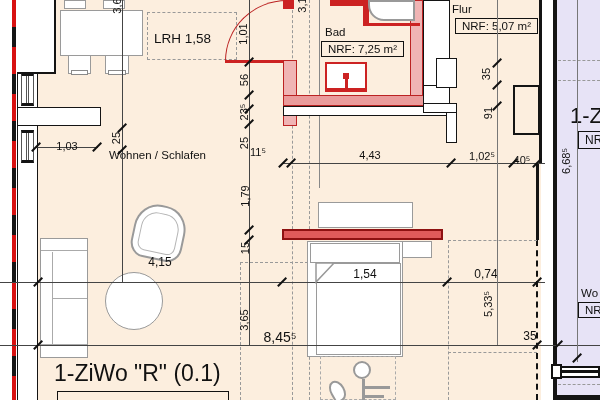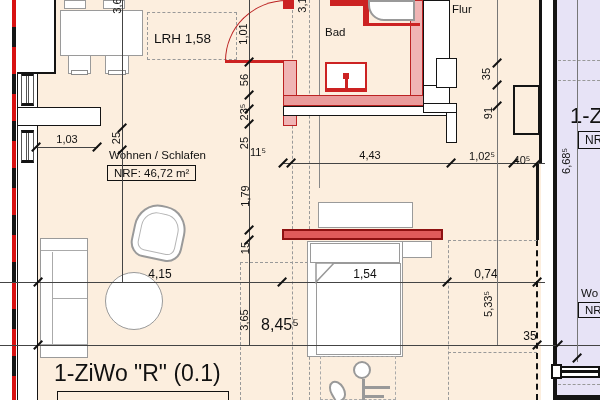--- a/index.html
+++ b/index.html
@@ -60,31 +60,32 @@
   <div class="wall" style="left:423px;top:85px;width:27px;height:27px;"></div>
 
   <div class="abs" style="left:363px;top:0;width:6px;height:24px;background:#c22;"></div>
   <div class="abs" style="left:368px;top:0;width:47px;height:21px;background:#fff;border:2px solid #999;border-bottom-left-radius:16px;"></div>
   <div class="abs" style="left:363px;top:23px;width:57px;height:3px;background:#c22;"></div>
   <div class="abs" style="left:325px;top:62px;width:42px;height:30px;background:#fff;border:2px solid #c22;border-bottom-width:4px;"></div>
   <div class="abs" style="left:343px;top:73px;width:6px;height:6px;background:#c22;"></div>
   <div class="abs" style="left:345px;top:79px;width:2.5px;height:10px;background:#c22;"></div>
 
   <div class="roomlbl" style="left:325px;top:26px;">Bad</div>
+  <div class="nrfbox" style="left:321px;top:41px;">NRF: 7,25 m²</div>
 
   <div class="wall" style="left:436px;top:58px;width:21px;height:30px;"></div>
   <div class="wall" style="left:423px;top:103px;width:34px;height:10px;"></div>
   <div class="wall" style="left:446px;top:112px;width:11px;height:31px;"></div>
   <div class="abs" style="left:513px;top:85px;width:27px;height:50px;background:#fceede;border:2.5px solid #141414;"></div>
   <div class="abs" style="left:539px;top:0;width:3px;height:163px;background:#141414;"></div>
 
   <div class="roomlbl" style="left:452px;top:3px;">Flur</div>
+  <div class="nrfbox" style="left:455px;top:18px;">NRF: 5,07 m²</div>
 
   <div class="roomlbl" style="left:109px;top:149px;">Wohnen / Schlafen</div>
-  <div class="nrfbox" style="left:107px;top:165px;">NRF: 46,72 m²</div>
 
   <div class="abs" style="left:536px;top:163px;width:2.5px;height:77px;background:#141414;"></div>
   <div class="bdash-v" style="left:536px;top:240px;height:160px;"></div>
 
   <div class="abs" style="left:282px;top:229px;width:161px;height:11px;background:#e05a5a;border:2px solid #8e1111;"></div>
 
   <div class="dash-v" style="left:240px;top:262px;height:138px;"></div>
   <div class="dash-h" style="left:240px;top:262px;width:68px;"></div>
   <div class="dash-v" style="left:448px;top:240px;height:160px;"></div>
   <div class="dash-h" style="left:448px;top:240px;width:89px;"></div>
@@ -135,47 +136,47 @@
   <div class="nrfbox" style="left:578px;top:302px;width:40px;">NR</div>
   <div class="abs" style="left:556px;top:366px;width:44px;height:12px;background:#fff;border:2.5px solid #111;"></div>
   <div class="abs" style="left:560px;top:370px;width:40px;height:3px;background:#111;"></div>
   <div class="abs" style="left:551px;top:364px;width:11px;height:15px;background:#fff;border:2px solid #111;"></div>
   <div class="dash-h" style="left:558px;top:384px;width:42px;"></div>
   <div class="abs" style="left:557px;top:395px;width:43px;height:5px;background:#141414;"></div>
 
   <div class="line-h" style="left:36px;top:147px;width:62px;"></div>
   <div class="tick" style="left:36px;top:147px;"></div>
   <div class="tick" style="left:97px;top:147px;"></div>
-  <div class="dim hdim" style="left:67px;top:139px;">1,03</div>
+  <div class="dim hdim" style="left:67px;top:146px;">1,03</div>
 
   <div class="line-h" style="left:283px;top:163px;width:262px;"></div>
   <div class="tick" style="left:283px;top:163px;"></div>
   <div class="tick" style="left:291px;top:163px;"></div>
   <div class="tick" style="left:451px;top:163px;"></div>
   <div class="tick" style="left:513px;top:163px;"></div>
   <div class="tick" style="left:537px;top:163px;"></div>
   <div class="dim hdim" style="left:258px;top:152px;">11⁵</div>
   <div class="dim hdim" style="left:370px;top:155px;">4,43</div>
   <div class="dim hdim" style="left:482px;top:156px;">1,02⁵</div>
   <div class="dim hdim" style="left:522px;top:160px;">40⁵</div>
 
   <div class="line-h" style="left:0;top:282px;width:545px;"></div>
   <div class="tick" style="left:38px;top:282px;"></div>
   <div class="tick" style="left:282px;top:282px;"></div>
   <div class="tick" style="left:447px;top:282px;"></div>
   <div class="tick" style="left:537px;top:282px;"></div>
-  <div class="dim hdim" style="left:160px;top:274px;font-size:12px;">4,15</div>
+  <div class="dim hdim" style="left:160px;top:262px;font-size:12px;">4,15</div>
   <div class="dim hdim" style="left:365px;top:274px;font-size:12px;">1,54</div>
   <div class="dim hdim" style="left:486px;top:274px;font-size:12px;">0,74</div>
 
   <div class="line-h" style="left:0;top:345px;width:600px;"></div>
   <div class="tick" style="left:38px;top:345px;"></div>
   <div class="tick" style="left:537px;top:345px;"></div>
   <div class="tick" style="left:558px;top:345px;"></div>
-  <div class="dim hdim" style="left:280px;top:325px;font-size:16px;">8,45⁵</div>
+  <div class="dim hdim" style="left:280px;top:337px;font-size:14px;">8,45⁵</div>
   <div class="dim hdim" style="left:530px;top:336px;font-size:12px;">35</div>
 
   <div class="line-v" style="left:122px;top:0;height:283px;"></div>
   <div class="tick" style="left:122px;top:128px;"></div>
   <div class="tick" style="left:122px;top:150px;"></div>
   <div class="dim vdim" style="left:117px;top:6px;">3,6</div>
   <div class="dim vdim" style="left:116px;top:138px;">25</div>
 
   <div class="line-v" style="left:249px;top:0;height:345px;"></div>
   <div class="tick" style="left:249px;top:62px;"></div>

